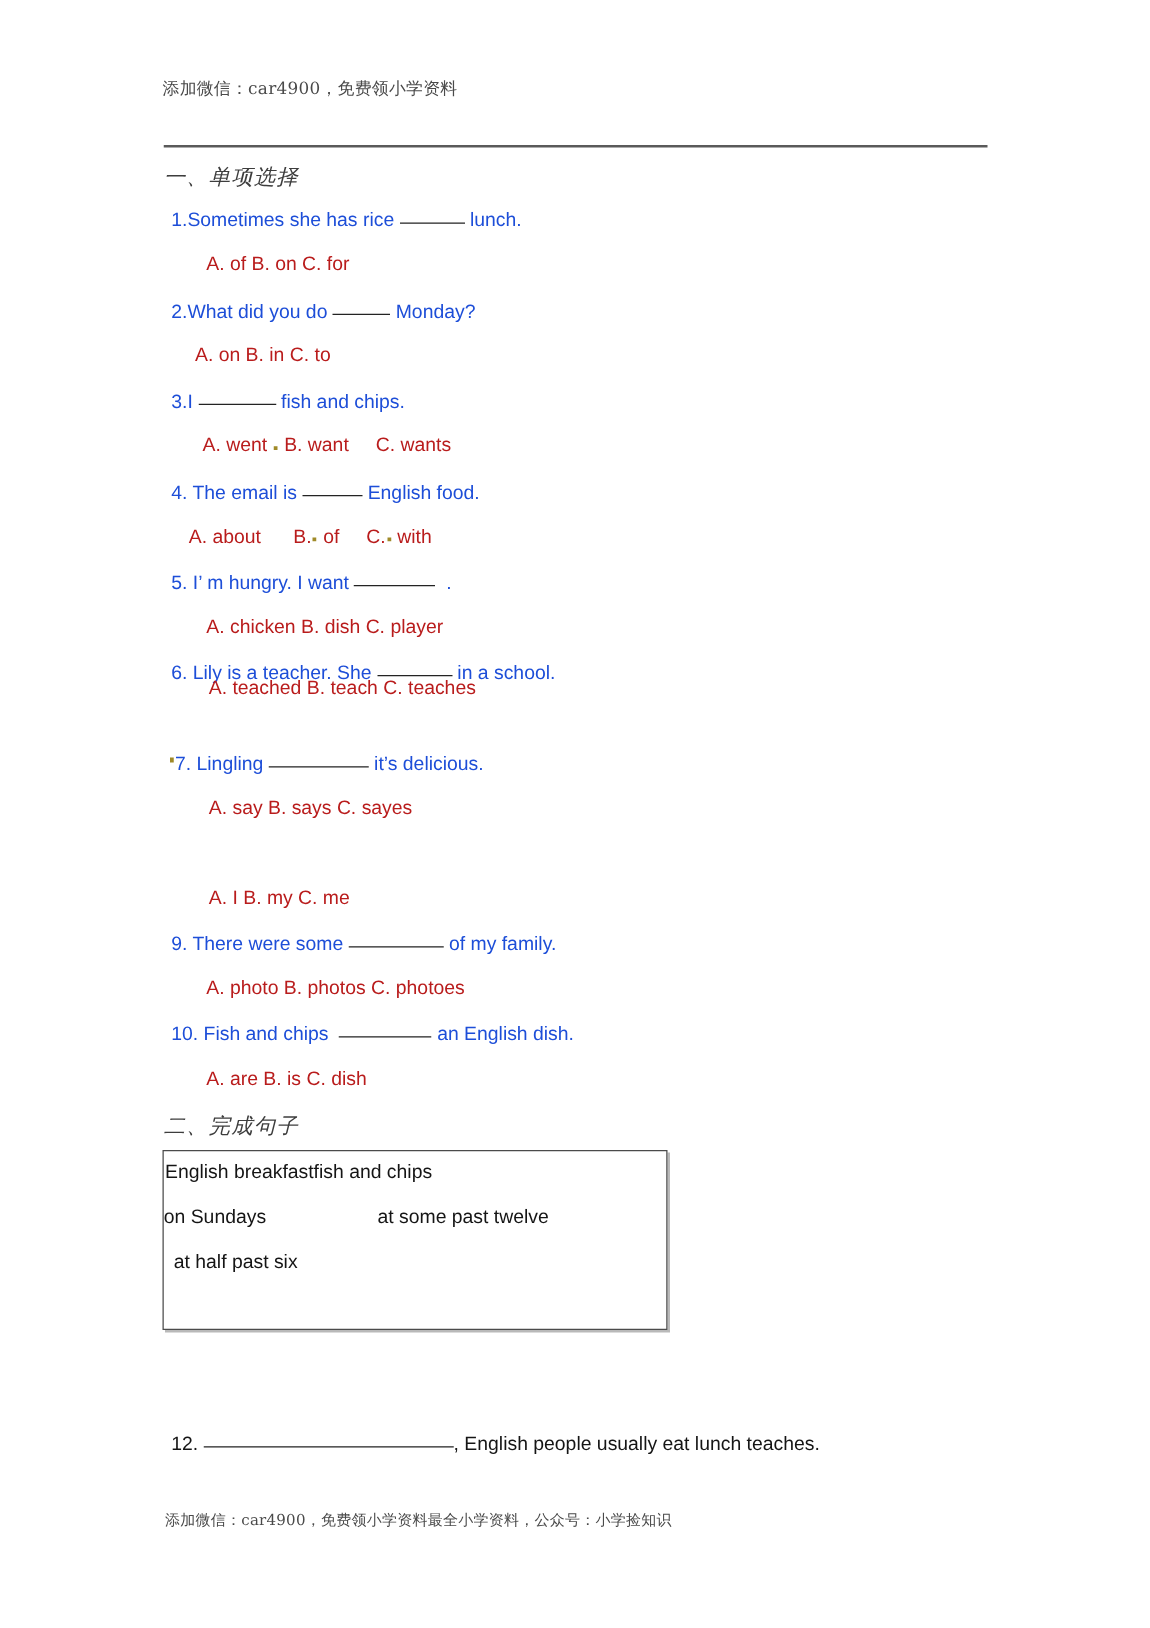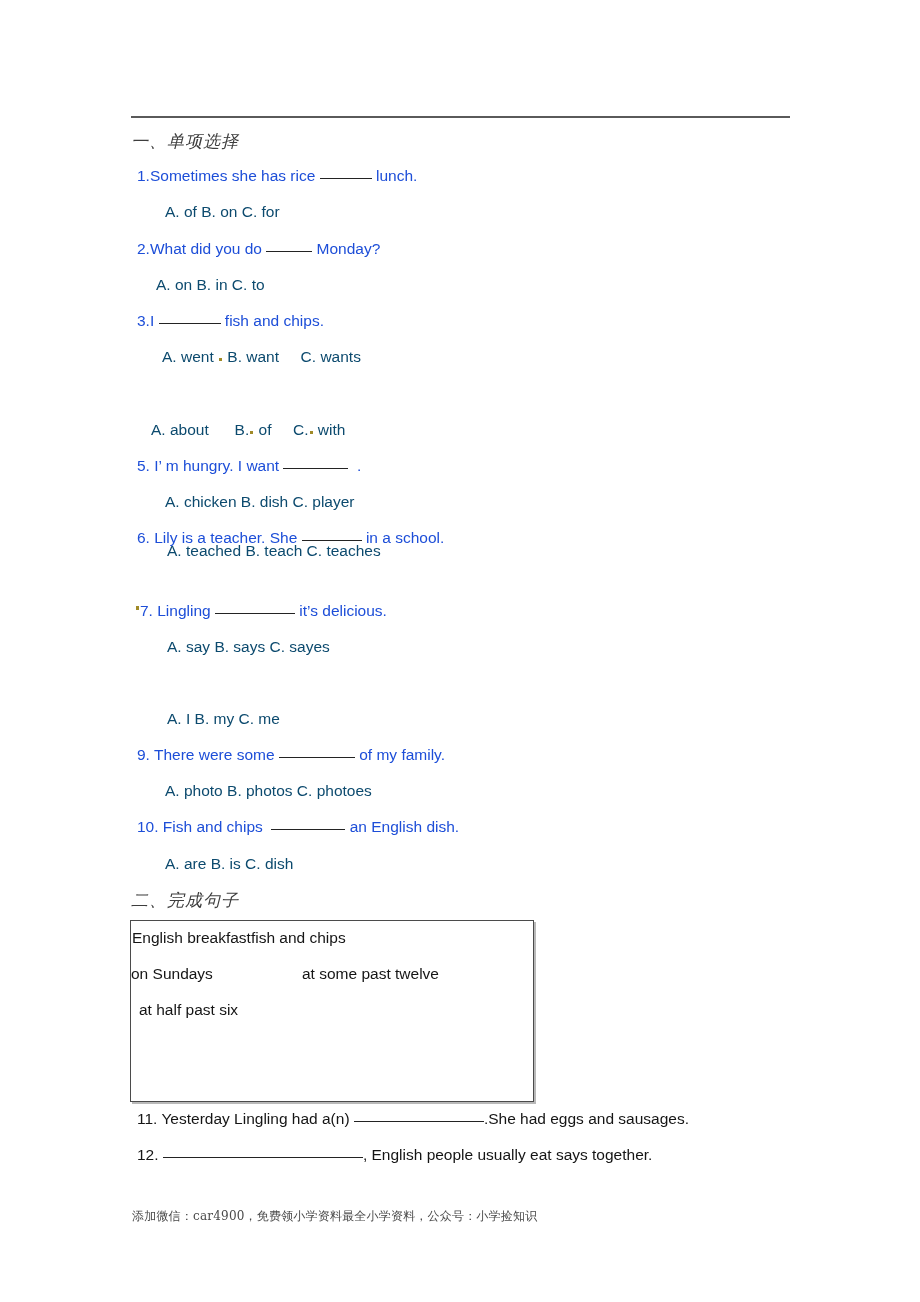--- a/index.html
+++ b/index.html
@@ -61,21 +61,21 @@
     line-height: 20px;
     white-space: nowrap;
     color: #1d4ed8;
   }
 
   .optline {
     position: absolute;
     font-size: 15.5px;
     line-height: 20px;
     white-space: nowrap;
-    color: #0c4a6e;
+    color: #b91c1c;
   }
 
   
   .blank {
     display: inline-block;
     border-bottom: 1.6px solid #232323;
     vertical-align: 2px;
     height: 12px;
   }
 
@@ -96,21 +96,21 @@
     height: 4px;
     background: #a08a28;
   }
 
   
   .wordbank {
     position: absolute;
     left: 130px;
     top: 920px;
     width: 404px;
-    height: 182px;
+    height: 144px;
     border: 1.3px solid #4b4b4b;
     box-sizing: border-box;
     box-shadow: 2px 2px 0 0 #b9b9b9;
     background: #ffffff;
   }
   .wb-line {
     position: absolute;
     font-size: 15.5px;
     line-height: 20px;
     white-space: nowrap;
@@ -136,20 +136,21 @@
     color: #4a4a4a;
     letter-spacing: 0.2px;
     white-space: nowrap;
   }
 </style>
 </head>
 <body>
 
 <div class="page">
 
+  <div class="header-note">添加微信：car4900，免费领小学资料</div>
 
   <div class="top-rule"></div>
 
   <div class="section-heading" style="left:131px; top:130px;">一、单项选择</div>
 
   <div class="qline" style="left:137px; top:166px;">
     <span>1.Sometimes she has rice</span>
     <span class="blank" style="width:52px;"></span>
     <span>lunch.</span>
   </div>
@@ -168,20 +169,25 @@
     <span>fish and chips.</span>
   </div>
   <div class="optline" style="left:162px; top:347px;">
     <span>A. went</span>
     <span class="mark"></span>
     <span>B. want</span>
     &nbsp;&nbsp;&nbsp;
     <span>C. wants</span>
   </div>
 
+  <div class="qline" style="left:137px; top:384px;">
+    <span>4. The email is</span>
+    <span class="blank" style="width:48px;"></span>
+    <span>English food.</span>
+  </div>
   <div class="optline" style="left:151px; top:420px;">
     <span>A. about</span>
     &nbsp;&nbsp;&nbsp;&nbsp;
     <span>B.</span><span class="mark"></span>
     <span>of</span>
     &nbsp;&nbsp;&nbsp;
     <span>C.</span><span class="mark"></span>
     <span>with</span>
   </div>
 
@@ -225,25 +231,21 @@
 
   <div class="section-heading" style="left:131px; top:889px;">二、完成句子</div>
 
   <div class="wordbank">
     <div class="wb-line" style="left:1px; top:7px;">English breakfastfish and chips</div>
     <div class="wb-line" style="left:0px; top:43px;">on Sundays</div>
     <div class="wb-line" style="left:171px; top:43px;">at some past twelve</div>
     <div class="wb-line" style="left:8px; top:79px;">at half past six</div>
   </div>
 
-  <div class="fill-line" style="left:137px; top:1109px;">
-    <span>11. Yesterday Lingling had a(n)</span>
-    <span class="blank" style="width:130px;"></span><span>.She had eggs and sausages.</span>
-  </div>
 
   <div class="fill-line" style="left:137px; top:1145px;">
     <span>12.</span>
-    <span class="blank" style="width:200px;"></span><span>, English people usually eat says together.</span>
+    <span class="blank" style="width:200px;"></span><span>, English people usually eat lunch teaches.</span>
   </div>
 
   <div class="footer-note">添加微信：car4900，免费领小学资料最全小学资料，公众号：小学捡知识</div>
 
 </div>
 
 </body></html>

